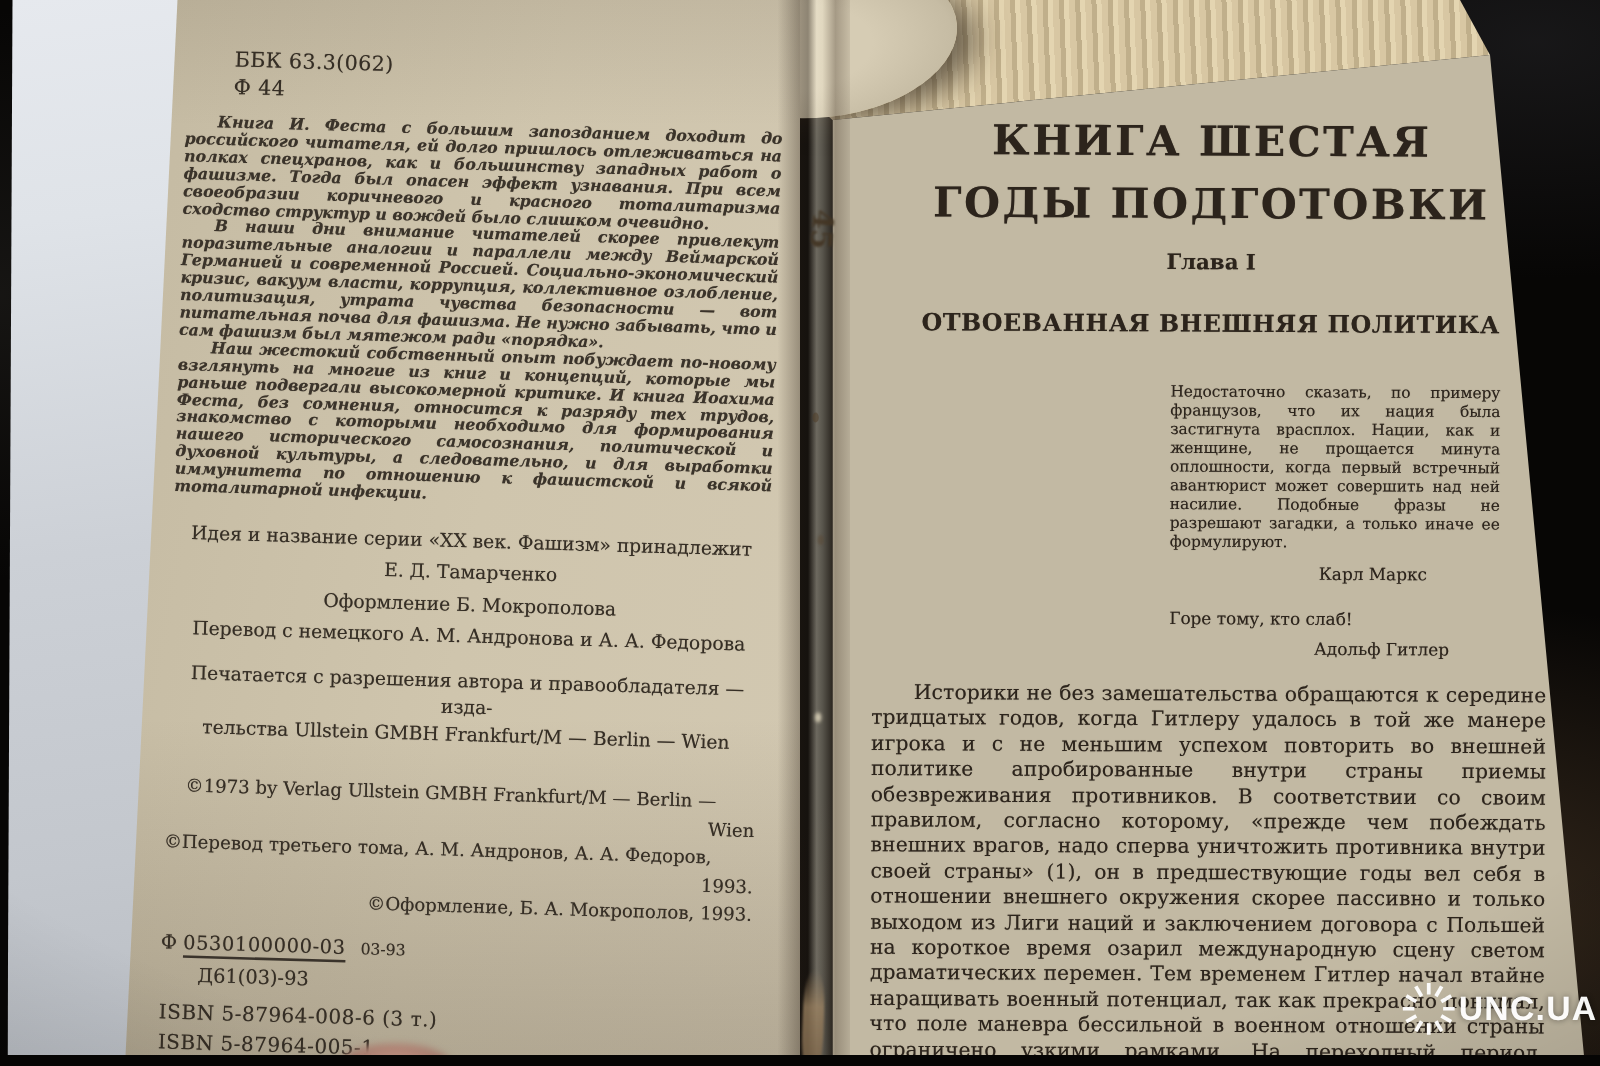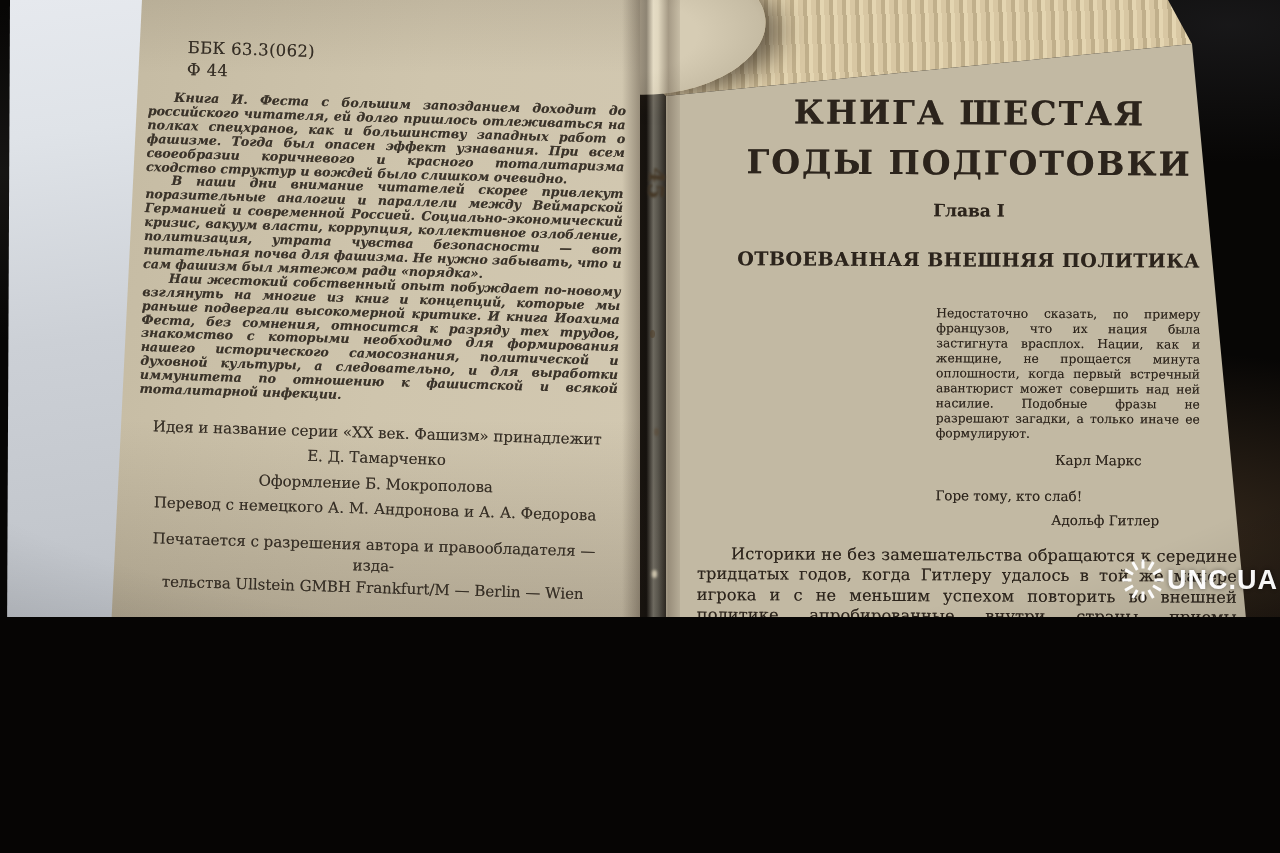--- a/index.html
+++ b/index.html
@@ -1,16 +1,16 @@
 <!DOCTYPE html>
 <html><head>
 <meta charset="utf-8">
 <style>
   html,body{margin:0;padding:0;background:#060504;}
-  .photo{position:relative;width:1280px;height:617px;overflow:hidden;background:#d946ef;
+  .photo{position:relative;width:1280px;height:844px;overflow:hidden;background:#d946ef;
          font-family:"DejaVu Serif", serif;}
   .layer{position:absolute;inset:0;}
 
   
   .bg{background:
       radial-gradient(55% 45% at 87% 88%, rgba(98,74,50,0.55), rgba(0,0,0,0) 70%),
       radial-gradient(40% 32% at 96% 4%, rgba(44,44,48,0.45), rgba(0,0,0,0) 70%),
       radial-gradient(30% 45% at 0% 28%, rgba(58,56,52,0.30), rgba(0,0,0,0) 60%),
       #070605;}
 

